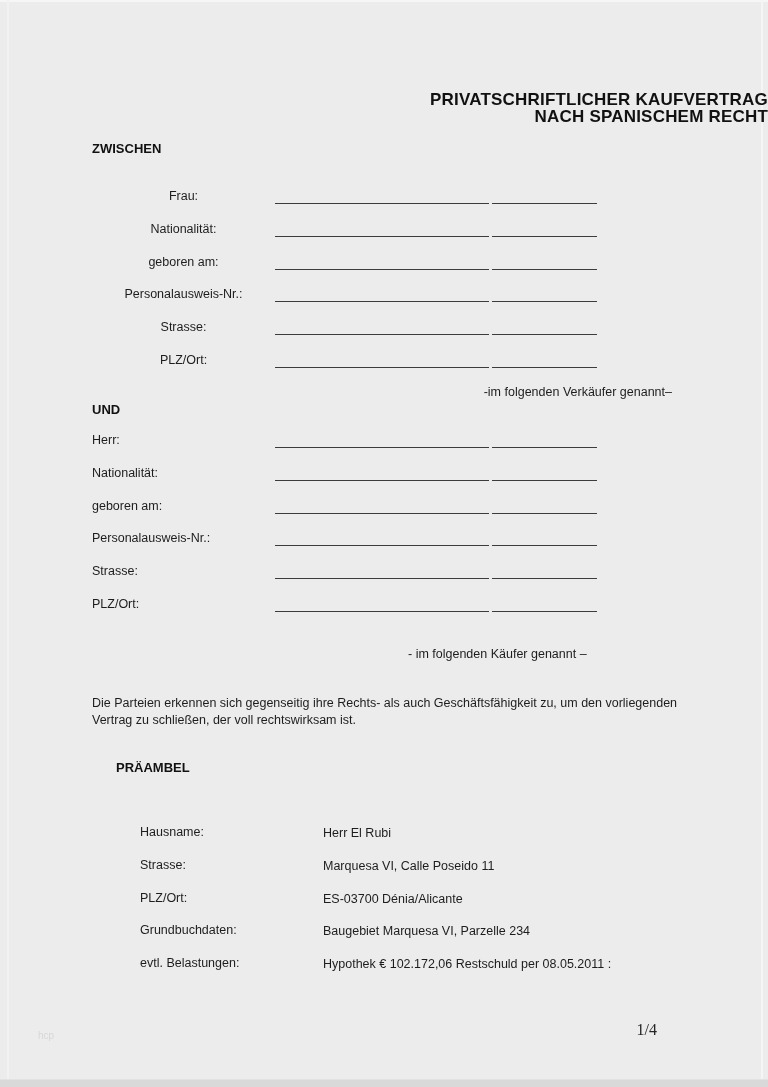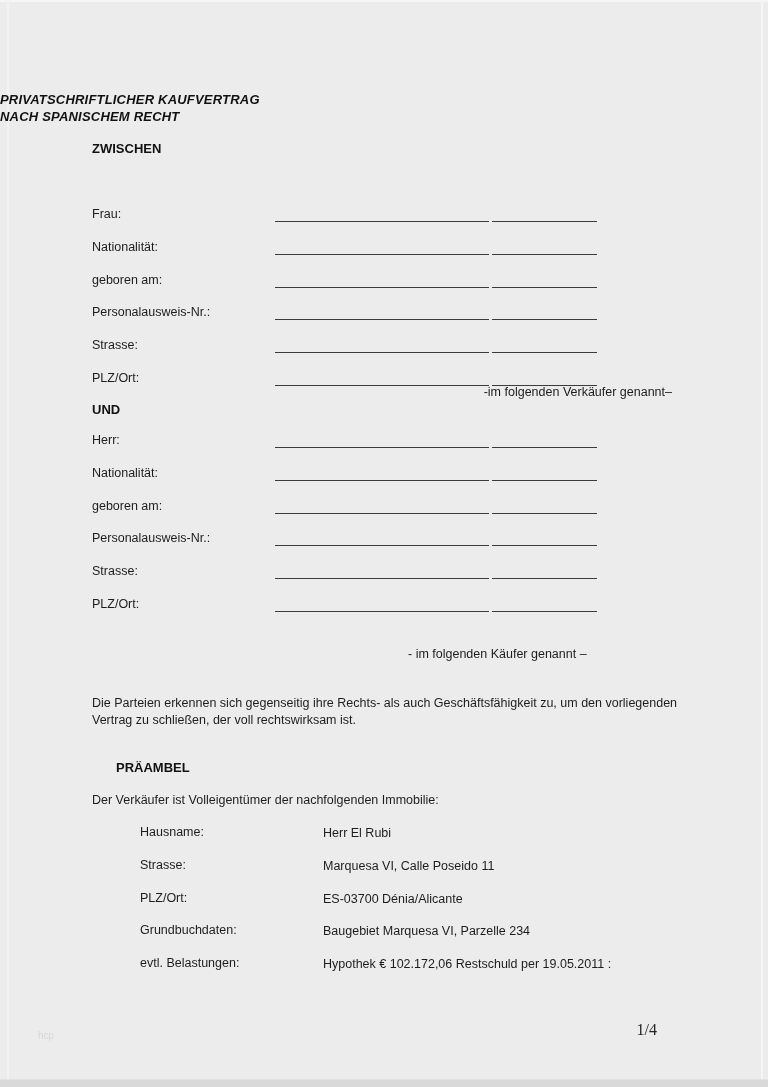--- a/index.html
+++ b/index.html
@@ -16,34 +16,33 @@
   }
 
   
   .edge-top    { position:absolute; left:0; top:0; width:100%; height:2px; background:#f6f6f6; }
   .edge-left   { position:absolute; left:7px; top:0; width:2px; height:100%; background:#f2f2f2; }
   .edge-right  { position:absolute; right:5px; top:0; width:2px; height:100%; background:#f5f5f5; }
   .edge-bottom { position:absolute; left:0; bottom:0; width:100%; height:8px; background:#d9d9d9; border-top:1px solid #e2e2e2; }
 
   .doc-title {
     position:absolute; left:0; right:0; top:92px;
-    text-align:left;
-    font-weight:bold; font-size:13px; line-height:16.5px;
+    text-align:right;
+    font-weight:bold; font-size:17px; line-height:16.5px;
     letter-spacing:0.2px;
     color:#111;
-    font-style:italic;
   }
 
   .h-bold { position:absolute; left:92px; font-weight:bold; font-size:13px; color:#111; }
   .h-zwischen  { top:141px;text-align:center; }
   .h-und       { top:402px; }
   .h-praeambel { top:760px;margin-left:24px; }
 
   .fieldset { position:absolute; left:92px; width:584px; display:grid; grid-auto-rows:32.8px; }
-  .fs-seller { top:207px; }
+  .fs-seller { top:189px;text-align:center; }
   .fs-buyer  { top:433px; }
 
   .row { display:flex; align-items:flex-start; }
   .flabel { width:183px; flex:none; line-height:15px; }
 
   .blank { display:inline-flex; gap:3px; height:15px; align-items:flex-end; }
   .seg  { display:block; border-bottom:1.4px solid #3c3c3c; height:1px; }
   .seg1 { width:214px; }
   .seg2 { width:105px; }
 
@@ -171,21 +170,20 @@
         </span>
     </div>
   </div>
 
   <div class="designation-buyer">- im folgenden Käufer genannt –</div>
 
   <div class="capacity">Die Parteien erkennen sich gegenseitig ihre Rechts- als auch Geschäftsfähigkeit zu, um den vorliegenden Vertrag zu schließen, der voll rechtswirksam ist.</div>
 
   <div class="h-bold h-praeambel">PRÄAMBEL</div>
 
-  <div class="preamble-intro">Der Verkäufer ist Volleigentümer der nachfolgenden Immobilie:</div>
 
   <div class="proplist">
     <div class="row">
       <span class="flabel">Hausname:</span>
       <span class="pval">
           <span>Herr El Rubi</span>
         </span>
     </div>
     <div class="row">
       <span class="flabel">Strasse:</span>
@@ -201,21 +199,21 @@
     </div>
     <div class="row">
       <span class="flabel">Grundbuchdaten:</span>
       <span class="pval">
           <span>Baugebiet Marquesa VI, Parzelle 234</span>
         </span>
     </div>
     <div class="row">
       <span class="flabel">evtl. Belastungen:</span>
       <span class="pval">
-          <span>Hypothek € 102.172,06 Restschuld per 19.05.2011 :</span>
+          <span>Hypothek € 102.172,06 Restschuld per 08.05.2011 :</span>
         </span>
     </div>
   </div>
 
   <div class="watermark">hcp</div>
   <div class="pagenum">1/4</div>
 
 </div>
 
 </body></html>

